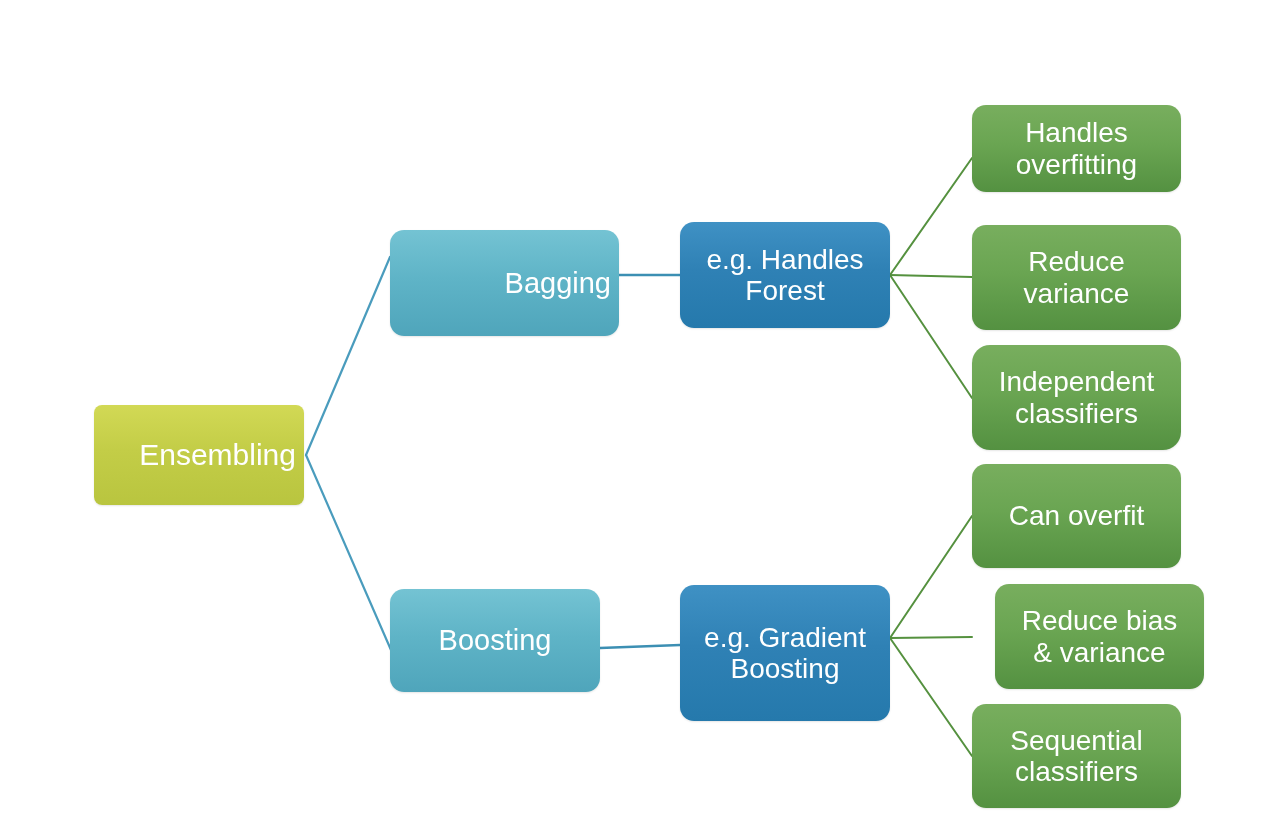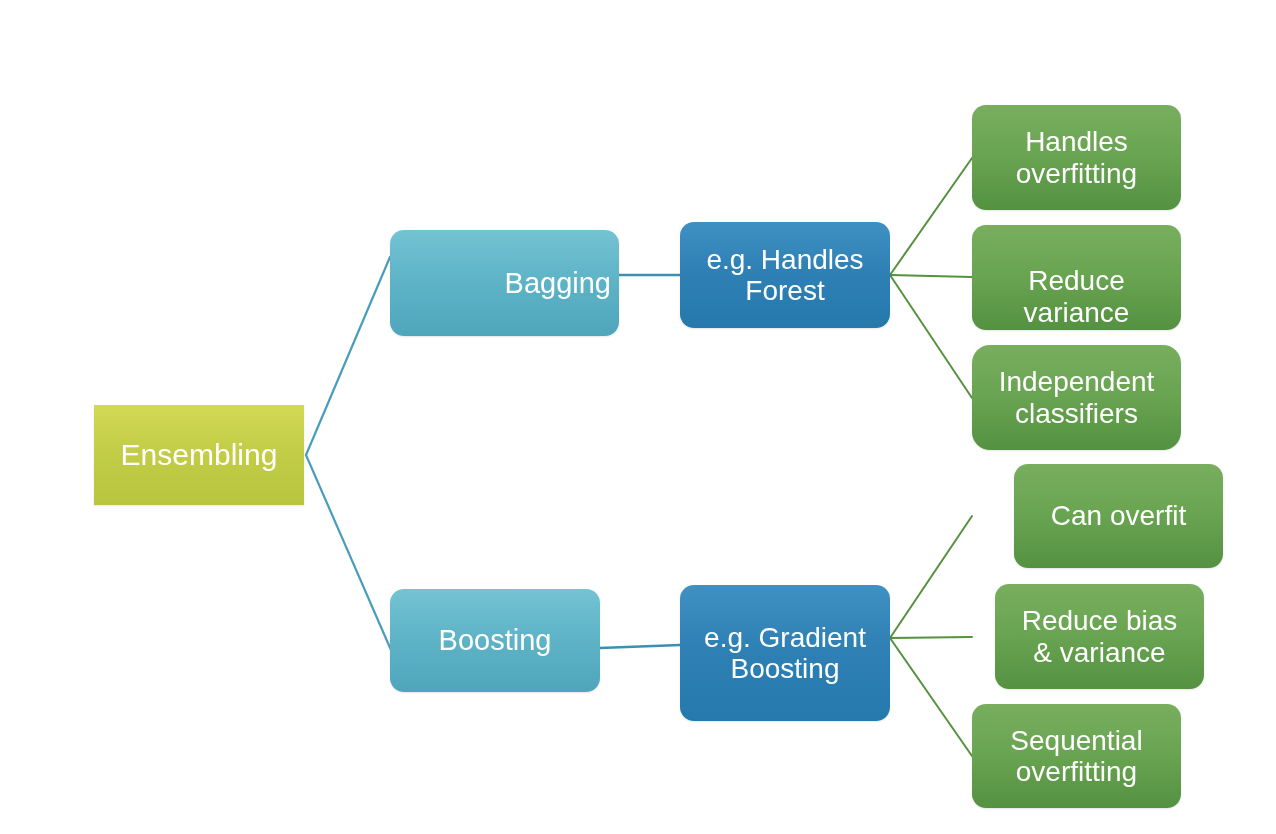--- a/index.html
+++ b/index.html
@@ -41,21 +41,22 @@
     box-shadow: 0 1px 2px rgba(0,0,0,0.10);
   }
   .node-label {
     display: block;
     width: 100%;
     white-space: pre-line;
   }
   .node.root {
     background: linear-gradient(to bottom, #d2d955 0%, #c3cd47 45%, #b9c53f 100%);
     font-size: 30px;
-    border-radius: 0;
+    border-radius: 8px;
+    text-align: right;
   }
   .node.level2 {
     background: linear-gradient(to bottom, #74c3d3 0%, #5fb4c7 45%, #4fa5bb 100%);
     font-size: 29px;
   }
   .node.level3 {
     background: linear-gradient(to bottom, #3f91c4 0%, #2f81b5 45%, #2579ac 100%);
     font-size: 28px;
   }
   .node.leaf {
@@ -96,42 +97,42 @@
   <div class="node level3" style="left:680px;top:222px;width:210px;height:106px;">
     <span class="node-label">e.g. Handles
 Forest</span>
   </div>
 
   <div class="node level3" style="left:680px;top:585px;width:210px;height:136px;">
     <span class="node-label">e.g. Gradient
 Boosting</span>
   </div>
 
-  <div class="node leaf" style="left:972px;top:105px;width:209px;height:105px;">
+  <div class="node leaf" style="left:972px;top:105px;width:209px;height:87px;">
     <span class="node-label">Handles
 overfitting</span>
   </div>
 
-  <div class="node leaf" style="left:972px;top:225px;width:209px;height:105px;align-items:flex-end;">
+  <div class="node leaf" style="left:972px;top:225px;width:209px;height:105px;">
     <span class="node-label">Reduce
 variance</span>
   </div>
 
   <div class="node leaf" style="left:972px;top:345px;width:209px;height:105px;border-radius:18px;">
     <span class="node-label">Independent
 classifiers</span>
   </div>
 
-  <div class="node leaf" style="left:1014px;top:464px;width:209px;height:104px;">
+  <div class="node leaf" style="left:972px;top:464px;width:209px;height:104px;">
     <span class="node-label">Can overfit</span>
   </div>
 
   <div class="node leaf" style="left:995px;top:584px;width:209px;height:105px;">
     <span class="node-label">Reduce bias
 &amp; variance</span>
   </div>
 
   <div class="node leaf" style="left:972px;top:704px;width:209px;height:104px;">
     <span class="node-label">Sequential
-overfitting</span>
+classifiers</span>
   </div>
 
 </div>
 
 </body></html>

